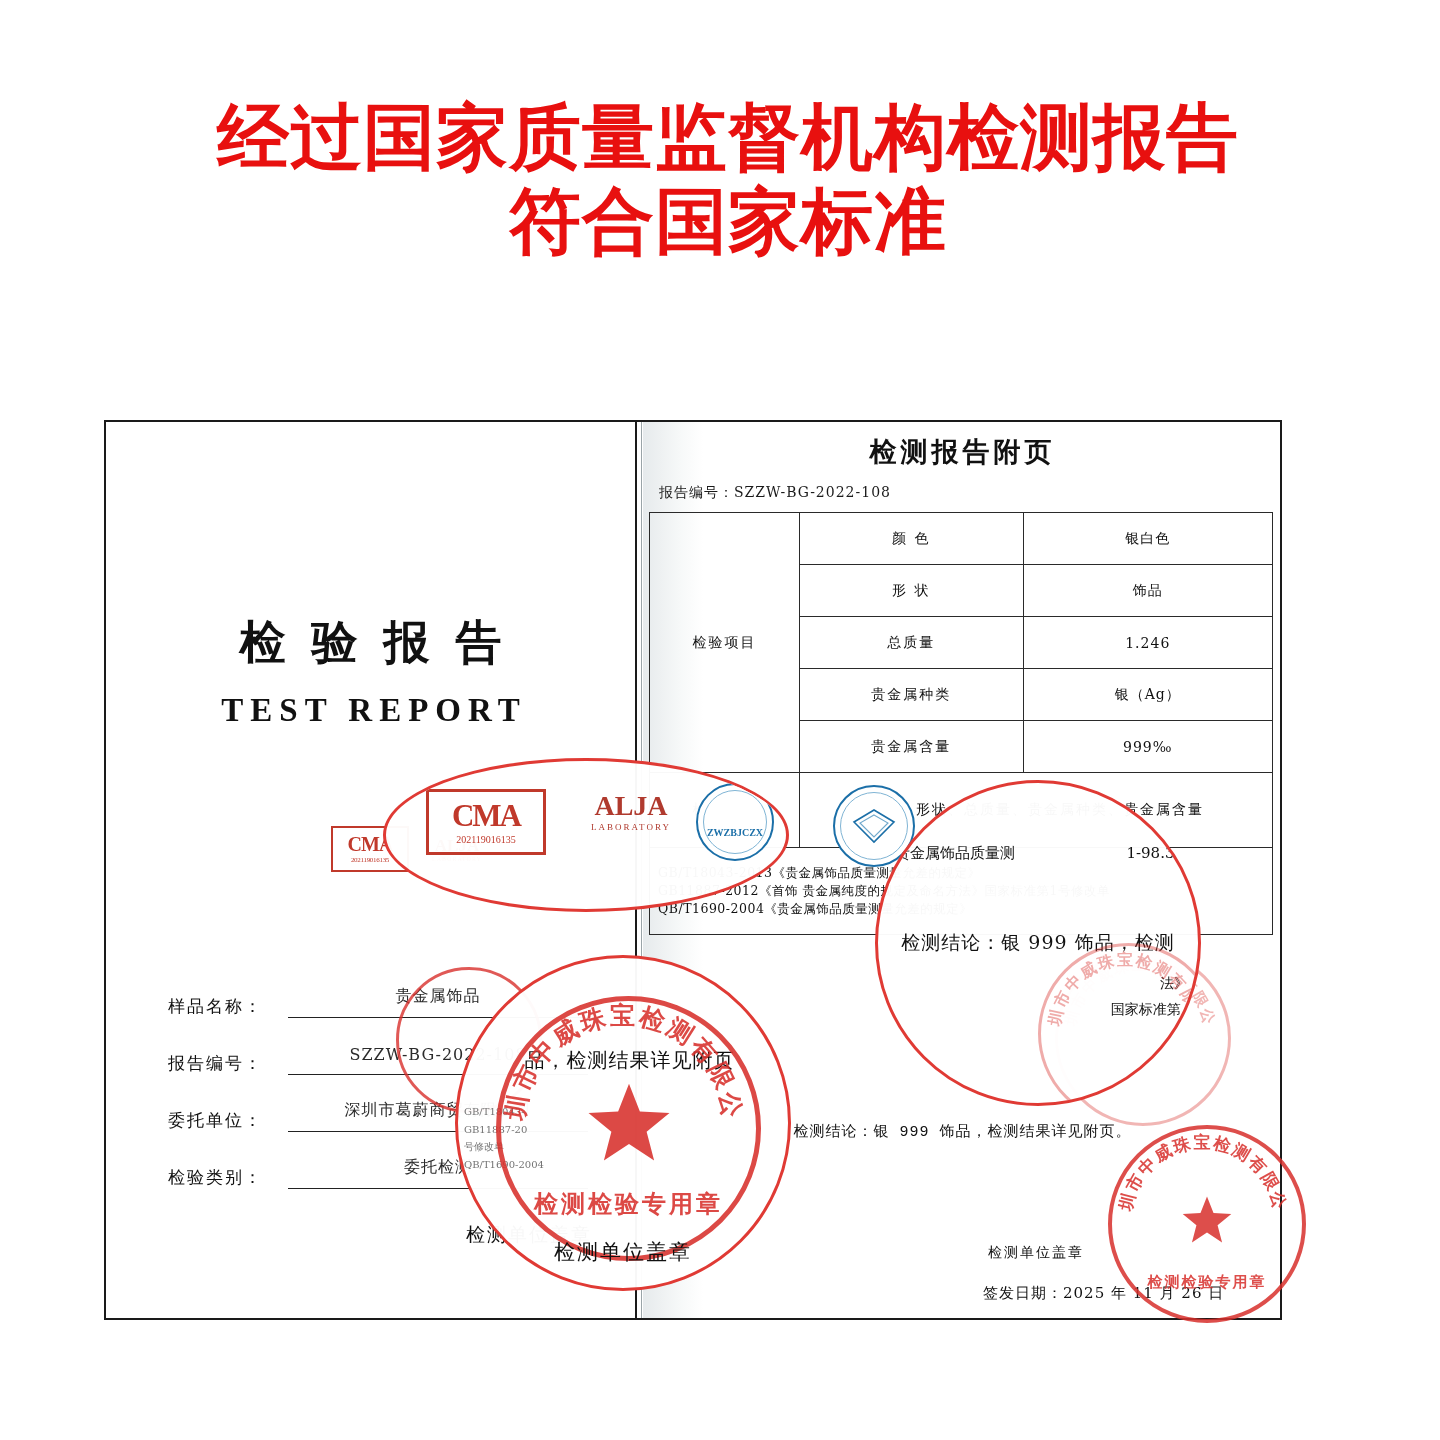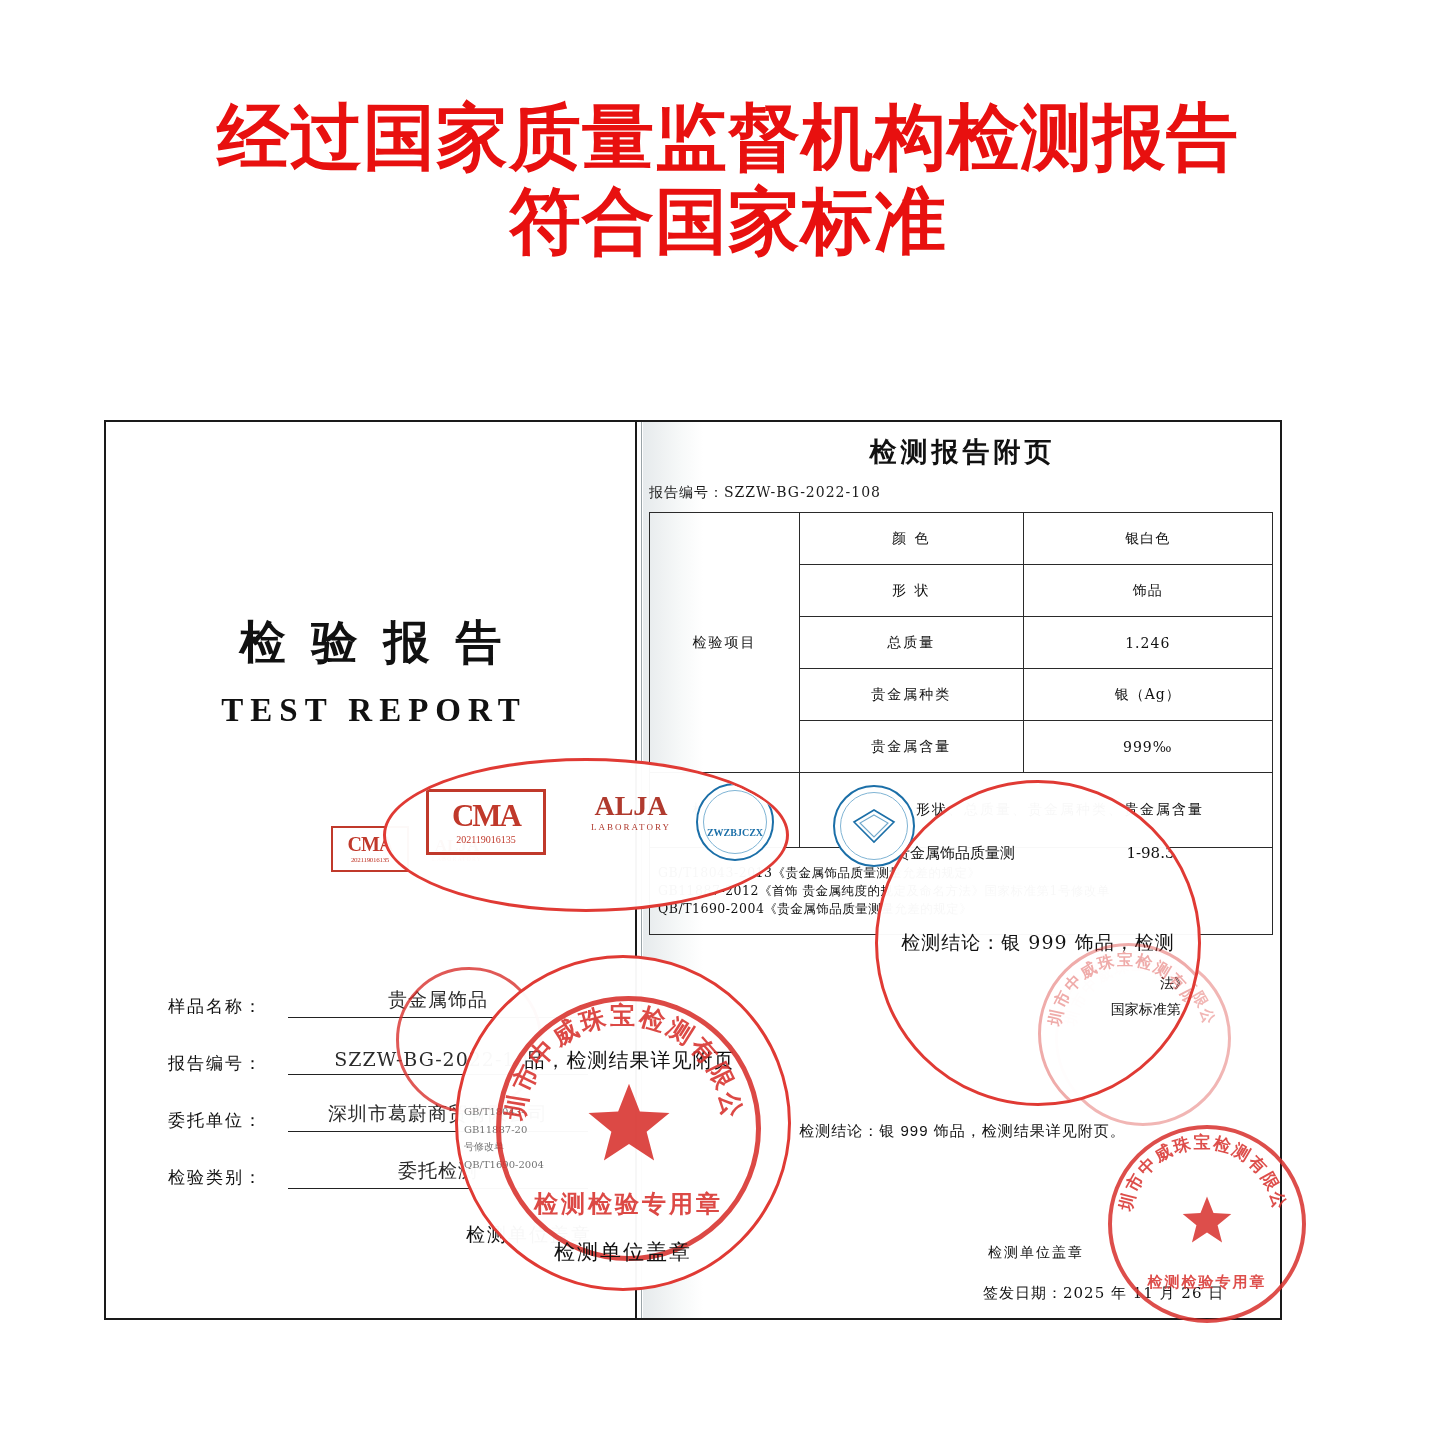--- a/index.html
+++ b/index.html
@@ -146,22 +146,22 @@
     width: 120px;
     letter-spacing: 2px;
     font-family: Liberation Mono, monospace;
     font-size: 17px;
     white-space: nowrap;
   }
   .field-value {
     flex: 1;
     border-bottom: 1px solid #222;
     text-align: center;
-    font-size: 19px;
-    padding-bottom: 4px;
+    font-size: 16px;
+    padding-bottom: 10px;
     font-family: "DejaVu Serif", serif;
     letter-spacing: 1px;
     color: #1a1a1a;
   }
   .field-value.handwrite {
     color: #2b2b2b;
   }
   .stamp-caption-left {
     position: absolute;
     left: 360px;
@@ -184,21 +184,21 @@
     top: 12px; left: 0; width: 639px;
     text-align: center;
     font-size: 27px;
     font-weight: bold;
     letter-spacing: 4px;
     color: #111;
     font-family: "DejaVu Serif", serif;
   }
   .rp-reportno {
     position: absolute;
-    top: 62px; left: 6px;
+    top: 62px; left: 16px;
     font-size: 14px;
     letter-spacing: 1px;
     color: #1a1a1a;
     font-family: "DejaVu Serif", serif;
   }
   .rp-table {
     position: absolute;
     top: 90px;
     left: 6px;
     width: 624px;
@@ -227,21 +227,21 @@
   }
   .rp-conclusion {
     position: absolute;
     top: 700px;
     left: 0;
     width: 639px;
     text-align: center;
     font-size: 15px;
     letter-spacing: 1px;
     color: #111;
-    font-family: Liberation Sans, sans-serif;
+    font-family: Liberation Mono, monospace;
   }
   .rp-stampcaption {
     position: absolute;
     top: 822px;
     left: 345px;
     font-size: 14px;
     letter-spacing: 2px;
     color: #111;
     font-family: "DejaVu Serif", serif;
   }

